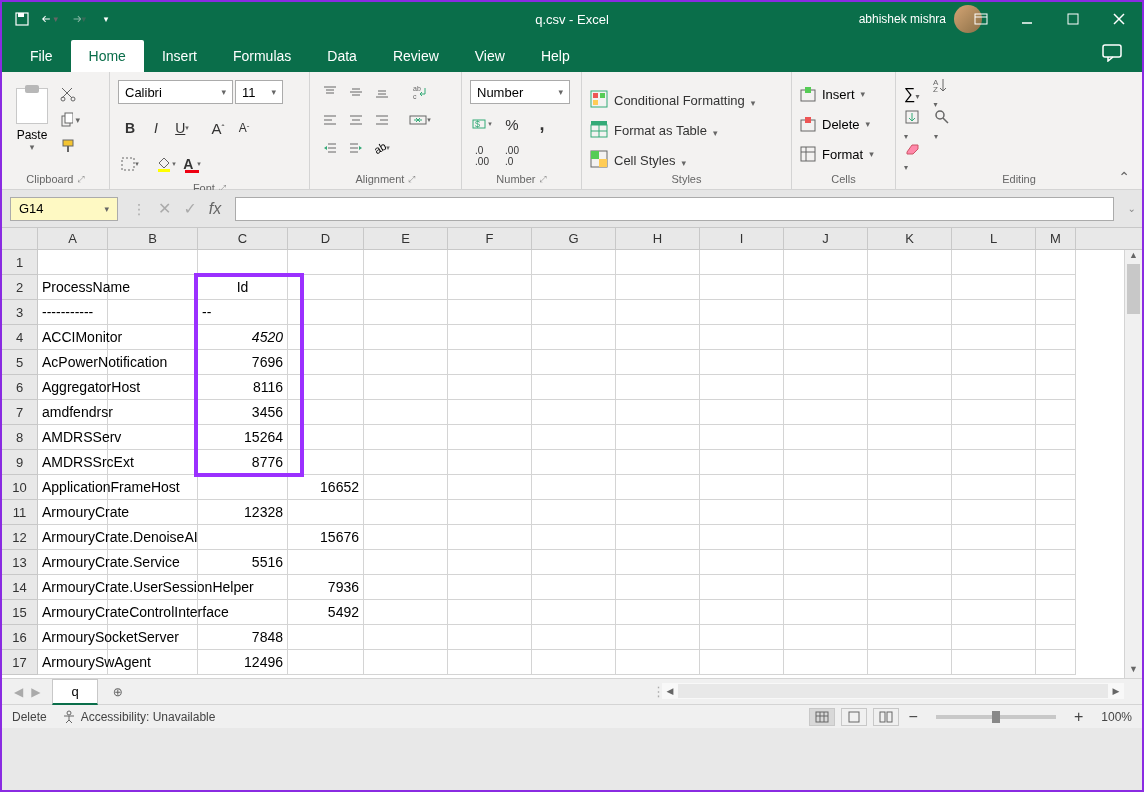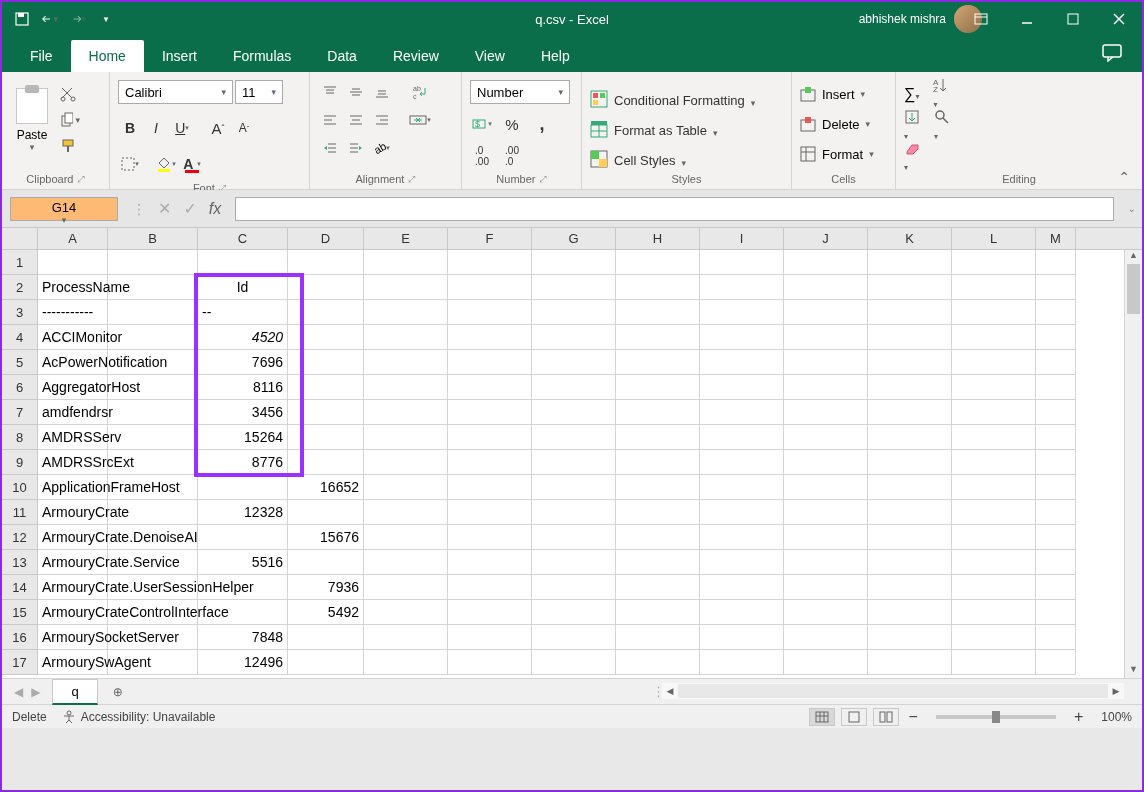--- a/index.html
+++ b/index.html
@@ -63,21 +63,21 @@
 .cells { width: 104px; }
 .cell-item { display: flex; align-items: center; gap: 6px; height: 28px; font-size: 13px; }
 
 
 .editing { width: 118px; flex: 1; }
 .edit-row { display: flex; gap: 14px; align-items: center; height: 28px; }
 .collapse-ribbon { position: absolute; right: 12px; bottom: 4px; font-size: 14px; color: #666; }
 
 
 .formula-bar { height: 38px; background: #e6e6e6; border-bottom: 1px solid #c8c8c8; display: flex; align-items: center; padding: 0 8px; gap: 0; position: relative; }
-.name-box { width: 108px; height: 24px; background: #fdba74; border: 1px solid #ababab; font-size: 13px; padding: 2px 8px; display: flex; align-items: center; justify-content: space-between; flex-direction: column; }
+.name-box { width: 108px; height: 24px; background: #fef9c3; border: 1px solid #ababab; font-size: 13px; padding: 2px 8px; display: flex; align-items: center; justify-content: space-between; }
 .fx-btns { display: flex; align-items: center; gap: 12px; padding: 0 14px; color: #aaa; }
 .fx-input { flex: 1; height: 24px; background: #fff; border: 1px solid #ababab; margin-right: 20px; }
 .fx-expand { position: absolute; right: 6px; font-size: 10px; color: #888; }
 
 
 .grid-area { height: 450px; background: #fff; position: relative; overflow: hidden; }
 .col-headers { display: flex; height: 22px; background: #e8e8e8; border-bottom: 1px solid #c8c8c8; position: relative; }
 .corner { width: 36px; border-right: 1px solid #c8c8c8; background: #e8e8e8; }
 .col-h { border-right: 1px solid #c8c8c8; text-align: center; font-size: 13px; color: #333; line-height: 22px; }
 .rows { position: relative; }

